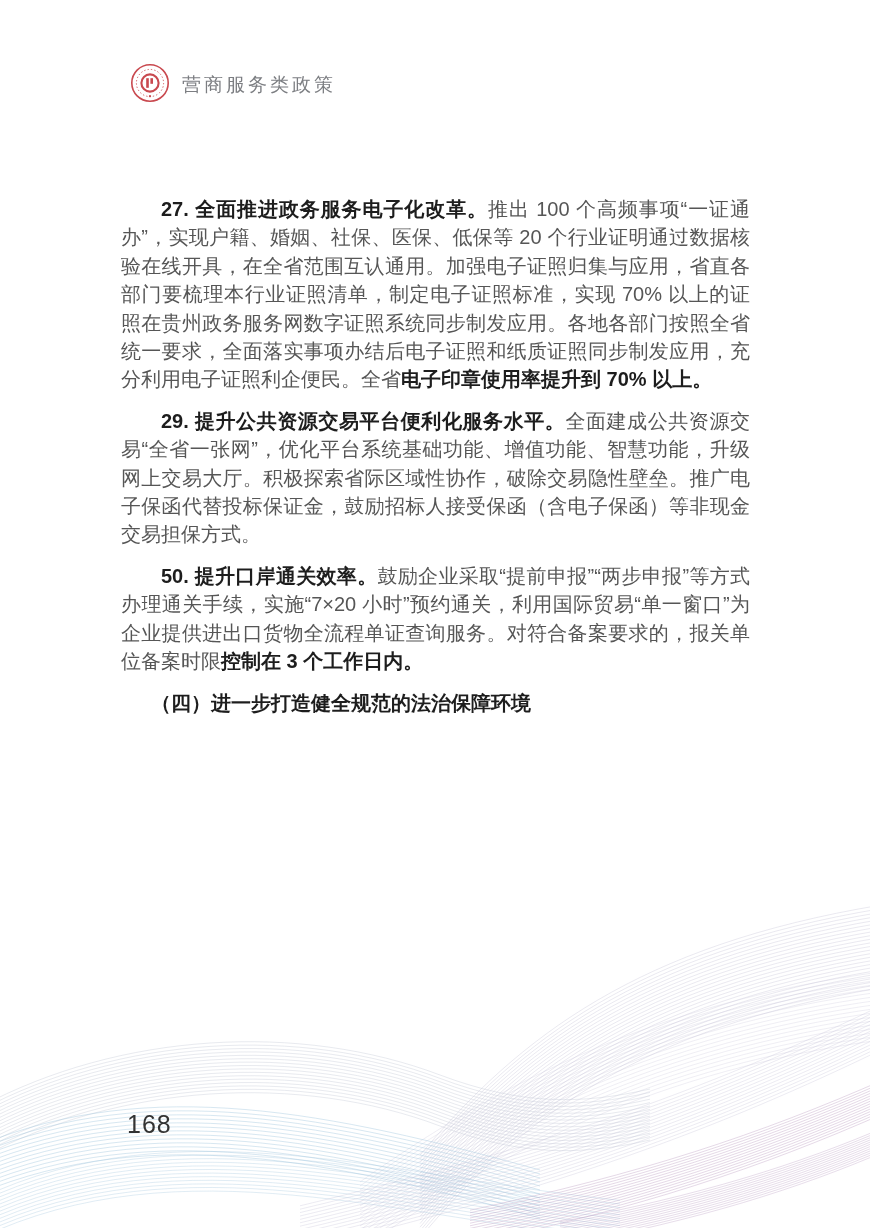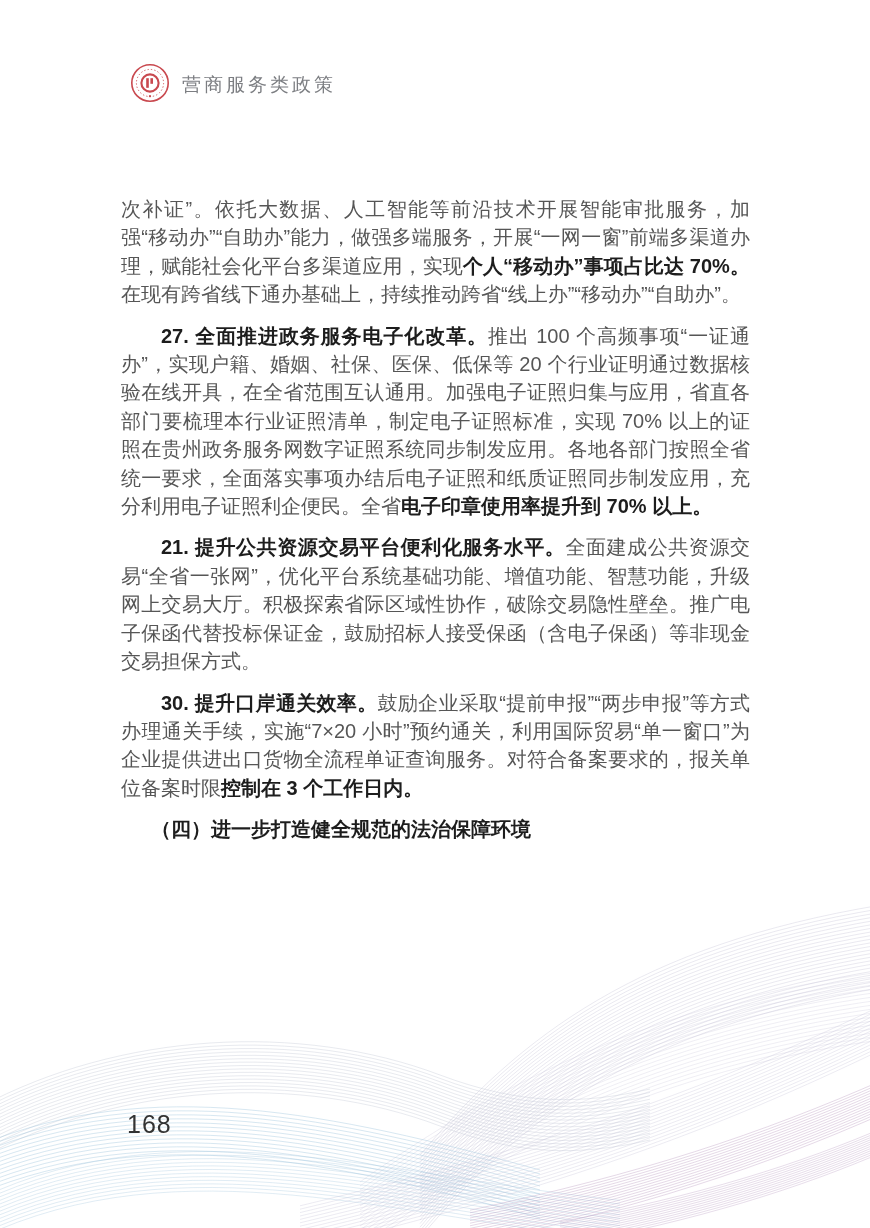--- a/index.html
+++ b/index.html
@@ -66,24 +66,23 @@
       <circle class="seal-s" cx="20" cy="20" r="13.6" stroke-width="0.9" stroke-dasharray="1.3 2.1"></circle>
       <circle class="seal-s" cx="20" cy="20" r="8.6" stroke-width="2.1"></circle>
       <rect class="seal-f" x="16.2" y="15.2" width="2.6" height="9.6"></rect>
       <rect class="seal-f" x="20.4" y="15.2" width="2.6" height="5.6"></rect>
       <circle class="seal-f" cx="20" cy="33.2" r="1.1"></circle>
     </svg>
     <span class="header-title">营商服务类政策</span>
   </div>
 
   <div class="content">
-      <p class=""><span>次补证”。依托大数据、人工智能等前沿技术开展智能审批服务，加强“移动办”“自助办”能力，做强多端服务，开展“一网一窗”前端多渠道办理，赋能社会化平台多渠道应用，实现</span><span class="bold">个人“移动办”事项占比达 70%。</span><span>在现有跨省线下通办基础上，持续推动跨省“线上办”“移动办”“自助办”。</span></p>
       <p class=" indent"><span class="bold">27. 全面推进政务服务电子化改革。</span><span>推出 100 个高频事项“一证通办”，实现户籍、婚姻、社保、医保、低保等 20 个行业证明通过数据核验在线开具，在全省范围互认通用。加强电子证照归集与应用，省直各部门要梳理本行业证照清单，制定电子证照标准，实现 70% 以上的证照在贵州政务服务网数字证照系统同步制发应用。各地各部门按照全省统一要求，全面落实事项办结后电子证照和纸质证照同步制发应用，充分利用电子证照利企便民。全省</span><span class="bold">电子印章使用率提升到 70% 以上。</span></p>
-      <p class=" indent"><span class="bold">21. 提升公共资源交易平台便利化服务水平。</span><span>全面建成公共资源交易“全省一张网”，优化平台系统基础功能、增值功能、智慧功能，升级网上交易大厅。积极探索省际区域性协作，破除交易隐性壁垒。推广电子保函代替投标保证金，鼓励招标人接受保函（含电子保函）等非现金交易担保方式。</span></p>
-      <p class=" indent"><span class="bold">30. 提升口岸通关效率。</span><span>鼓励企业采取“提前申报”“两步申报”等方式办理通关手续，实施“7×20 小时”预约通关，利用国际贸易“单一窗口”为企业提供进出口货物全流程单证查询服务。对符合备案要求的，报关单位备案时限</span><span class="bold">控制在 3 个工作日内。</span></p>
+      <p class=" indent"><span class="bold">29. 提升公共资源交易平台便利化服务水平。</span><span>全面建成公共资源交易“全省一张网”，优化平台系统基础功能、增值功能、智慧功能，升级网上交易大厅。积极探索省际区域性协作，破除交易隐性壁垒。推广电子保函代替投标保证金，鼓励招标人接受保函（含电子保函）等非现金交易担保方式。</span></p>
+      <p class=" indent"><span class="bold">50. 提升口岸通关效率。</span><span>鼓励企业采取“提前申报”“两步申报”等方式办理通关手续，实施“7×20 小时”预约通关，利用国际贸易“单一窗口”为企业提供进出口货物全流程单证查询服务。对符合备案要求的，报关单位备案时限</span><span class="bold">控制在 3 个工作日内。</span></p>
       <p class="heading"><span class="bold">（四）进一步打造健全规范的法治保障环境</span></p>
     </div>
 
   <div class="page-number">168</div>
 
   <svg class="waves" viewBox="0 0 870 340" preserveAspectRatio="none" aria-hidden="true">
       <path d="M 420,350 C 520,230 640,140 880,100" transform="translate(0 0)" stroke="#c4c1d6" stroke-opacity="0.45"></path>
       <path d="M 420,350 C 520,230 640,140 880,100" transform="translate(0 -3.6)" stroke="#c4c1d6" stroke-opacity="0.45"></path>
       <path d="M 420,350 C 520,230 640,140 880,100" transform="translate(0 -7.2)" stroke="#c4c1d6" stroke-opacity="0.45"></path>
       <path d="M 420,350 C 520,230 640,140 880,100" transform="translate(0 -10.8)" stroke="#c4c1d6" stroke-opacity="0.45"></path>

